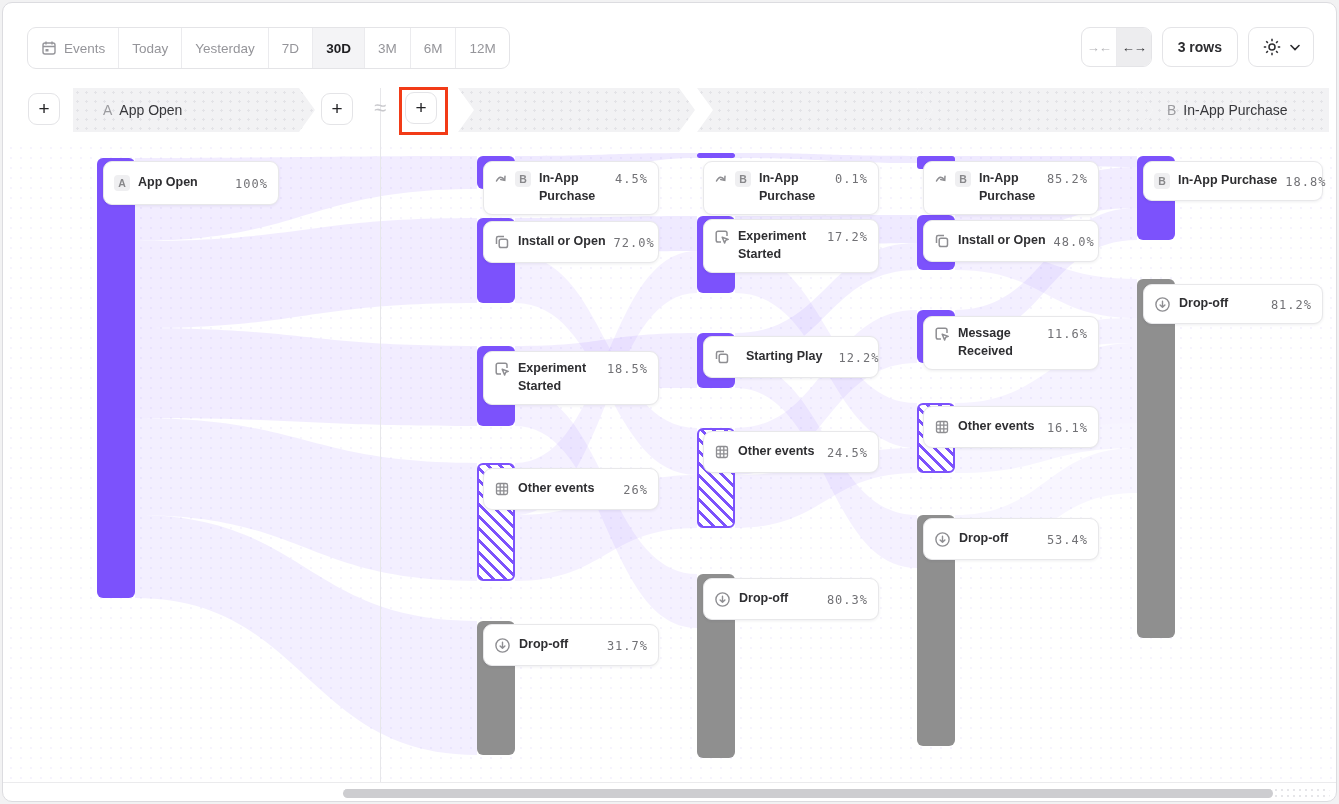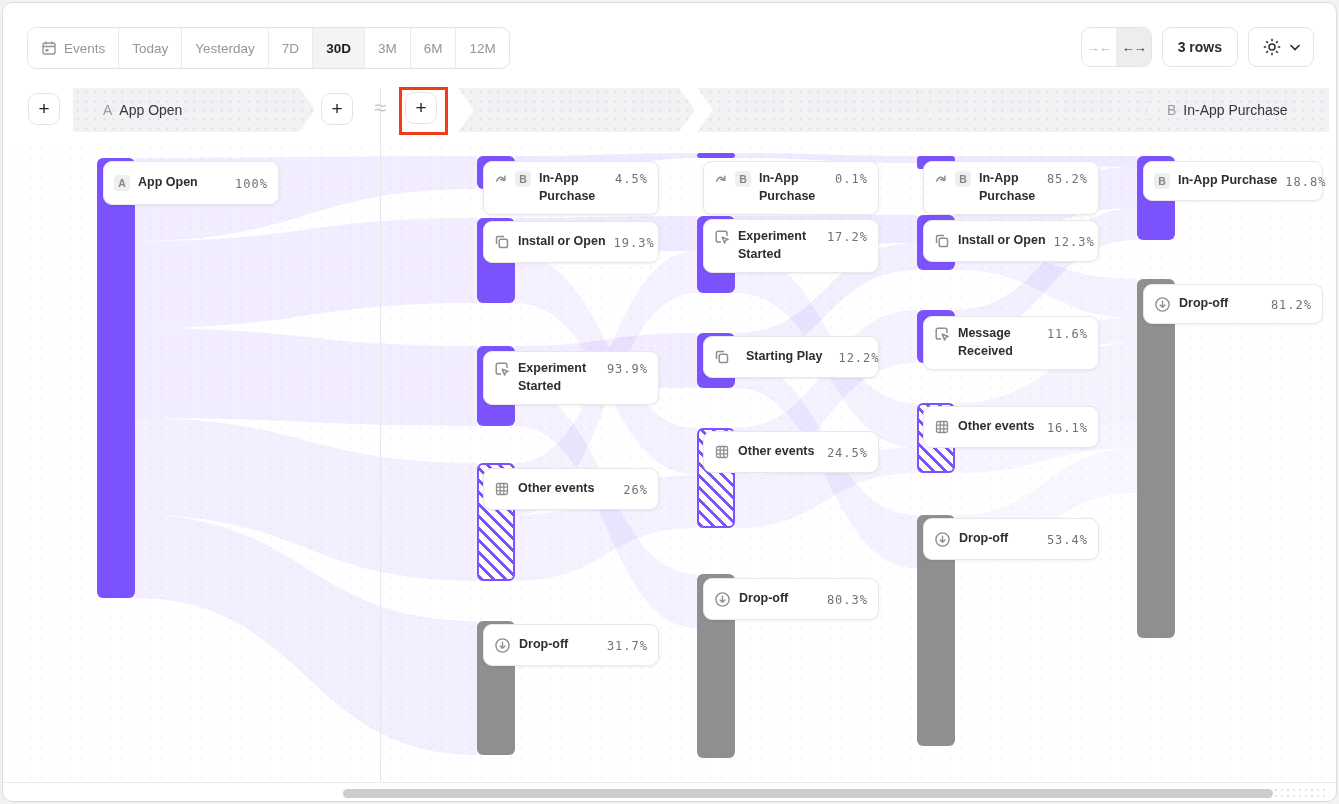--- a/index.html
+++ b/index.html
@@ -208,32 +208,32 @@
       </div>
       <div class="bar bar-event" style="left: 474px; top: 215px; height: 85px; width: 38px;"></div>
       <div class="card one" style="left: 480px; top: 218px; width: 176px; min-height: 42px;">
         <span class="cicons">
           <svg class="ic" width="16" height="16" viewBox="0 0 16 16" fill="none" stroke="#8e8e92" stroke-width="1.5" stroke-linejoin="round">
             <rect x="5.2" y="5.2" width="8.3" height="8.3" rx="1.8"></rect>
             <path d="M2.5 10V4.2A1.7 1.7 0 0 1 4.2 2.5H10"></path>
           </svg>
         </span>
         <span class="clabel">Install or Open</span>
-        <span class="cpct">19.3%</span>
+        <span class="cpct">72.0%</span>
       </div>
       <div class="bar bar-event" style="left: 474px; top: 343px; height: 80px; width: 38px;"></div>
       <div class="card" style="left: 480px; top: 348px; width: 176px; min-height: 54px;">
         <span class="cicons">
           <svg class="ic" width="16" height="16" viewBox="0 0 16 16" fill="none" stroke="#8e8e92" stroke-width="1.5" stroke-linejoin="round">
             <path d="M13 7V4a1.8 1.8 0 0 0-1.8-1.8H4A1.8 1.8 0 0 0 2.2 4v7.2A1.8 1.8 0 0 0 4 13h3"></path>
             <path d="M8.2 8.2l6 2.2-2.6 1-1 2.6z"></path>
           </svg>
         </span>
         <span class="clabel">Experiment Started</span>
-        <span class="cpct">93.9%</span>
+        <span class="cpct">18.5%</span>
       </div>
       <div class="bar bar-other" style="left: 474px; top: 460px; height: 118px; width: 38px;"></div>
       <div class="card one" style="left: 480px; top: 465px; width: 176px; min-height: 42px;">
         <span class="cicons">
           <svg class="ic" width="16" height="16" viewBox="0 0 16 16" fill="none" stroke="#8e8e92" stroke-width="1.3">
             <rect x="2.5" y="2.5" width="11" height="11" rx="1.8"></rect>
             <path d="M6.2 2.5v11M9.8 2.5v11M2.5 6.2h11M2.5 9.8h11"></path>
           </svg>
         </span>
         <span class="clabel">Other events</span>
@@ -320,21 +320,21 @@
       </div>
       <div class="bar bar-event" style="left: 914px; top: 212px; height: 55px; width: 38px;"></div>
       <div class="card one" style="left: 920px; top: 217px; width: 176px; min-height: 42px;">
         <span class="cicons">
           <svg class="ic" width="16" height="16" viewBox="0 0 16 16" fill="none" stroke="#8e8e92" stroke-width="1.5" stroke-linejoin="round">
             <rect x="5.2" y="5.2" width="8.3" height="8.3" rx="1.8"></rect>
             <path d="M2.5 10V4.2A1.7 1.7 0 0 1 4.2 2.5H10"></path>
           </svg>
         </span>
         <span class="clabel">Install or Open</span>
-        <span class="cpct">12.3%</span>
+        <span class="cpct">48.0%</span>
       </div>
       <div class="bar bar-event" style="left: 914px; top: 307px; height: 53px; width: 38px;"></div>
       <div class="card" style="left: 920px; top: 313px; width: 176px; min-height: 54px;">
         <span class="cicons">
           <svg class="ic" width="16" height="16" viewBox="0 0 16 16" fill="none" stroke="#8e8e92" stroke-width="1.5" stroke-linejoin="round">
             <path d="M13 7V4a1.8 1.8 0 0 0-1.8-1.8H4A1.8 1.8 0 0 0 2.2 4v7.2A1.8 1.8 0 0 0 4 13h3"></path>
             <path d="M8.2 8.2l6 2.2-2.6 1-1 2.6z"></path>
           </svg>
         </span>
         <span class="clabel">Message Received</span>

